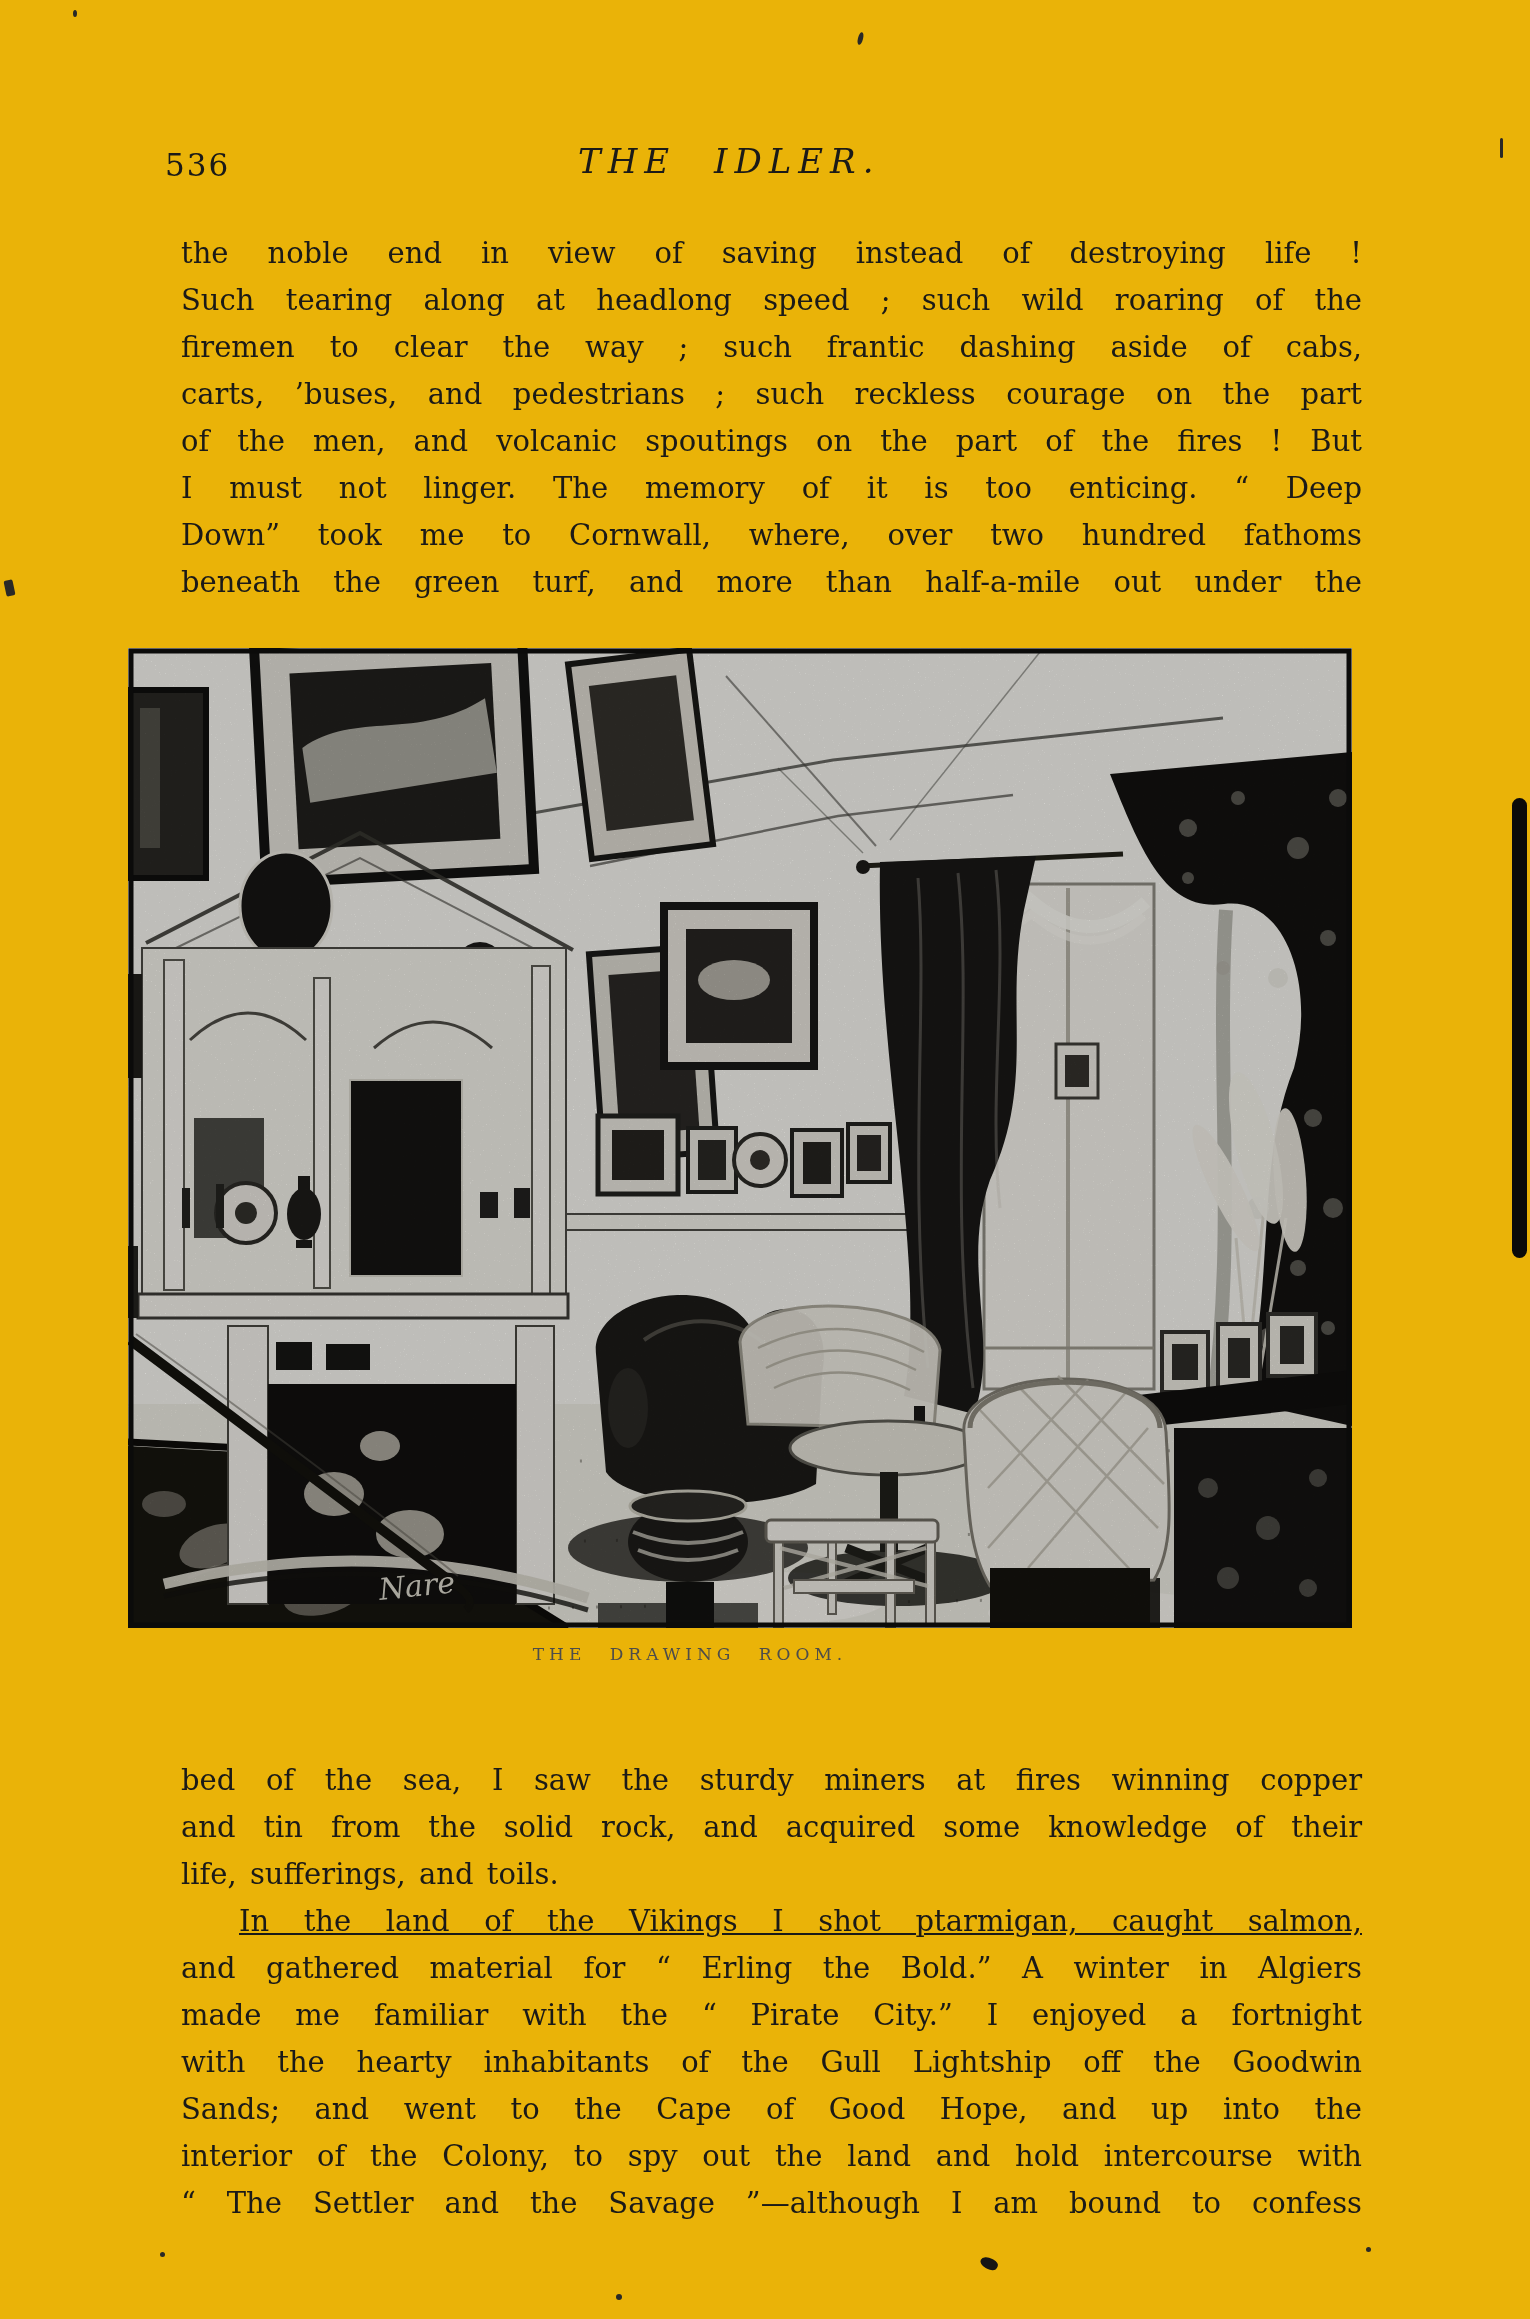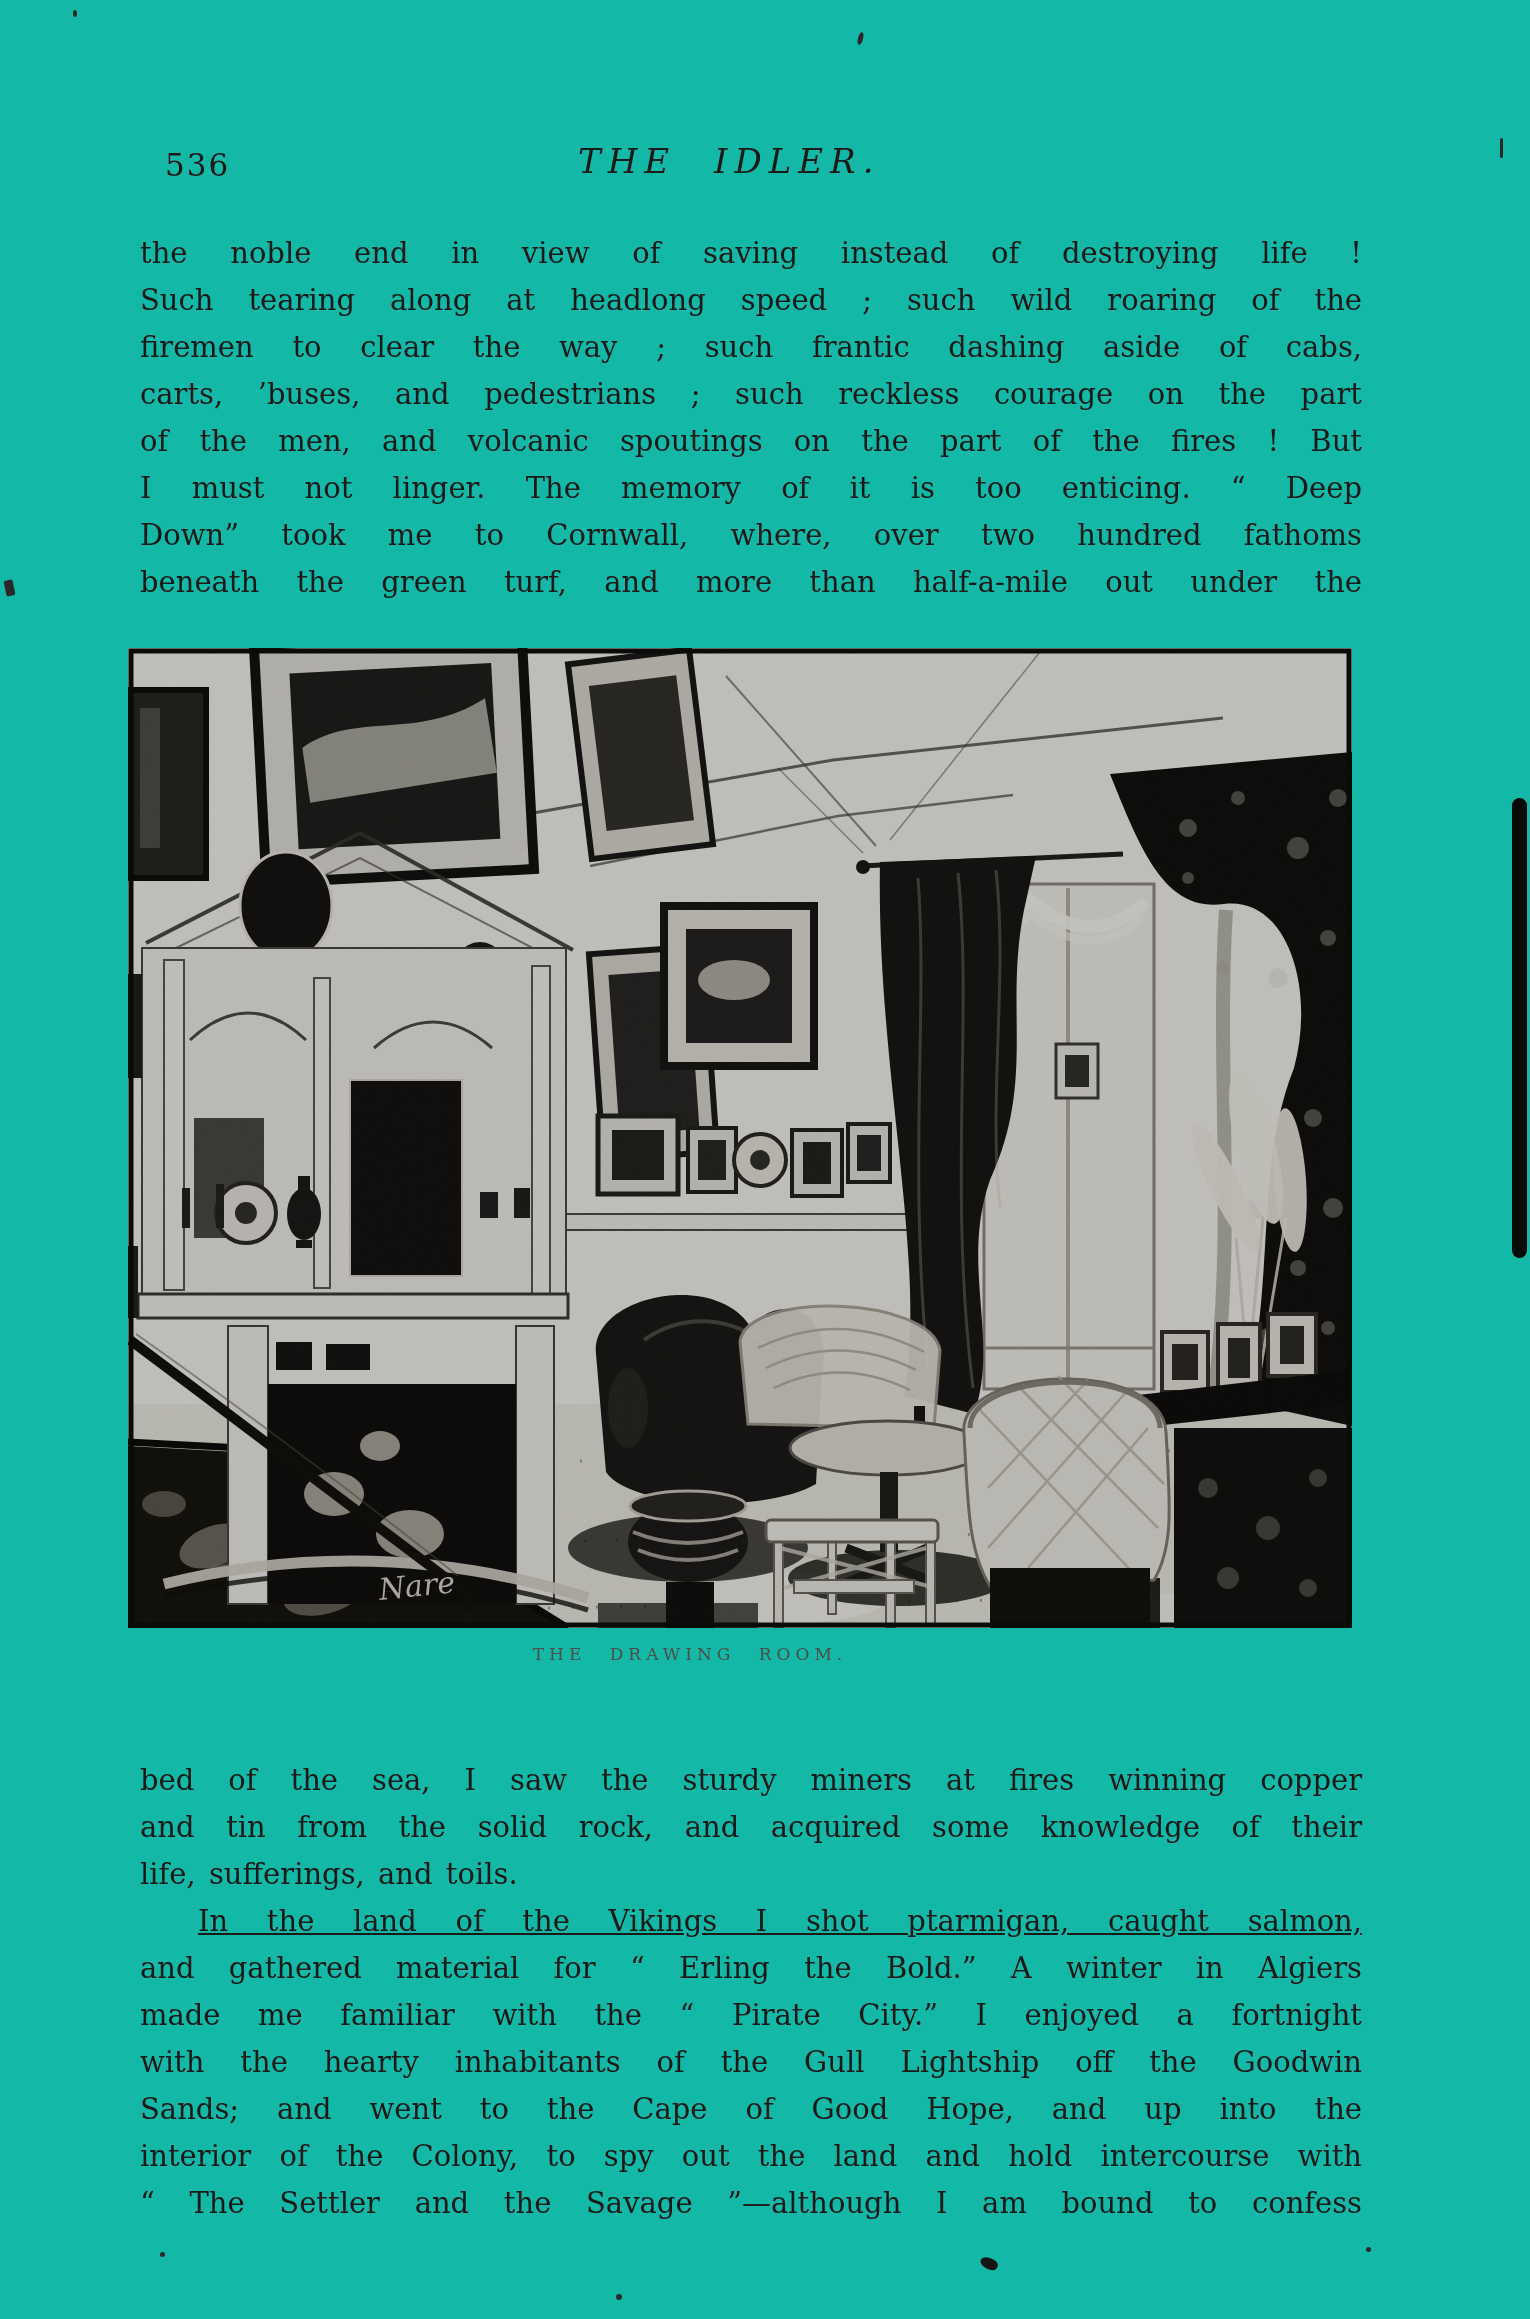--- a/index.html
+++ b/index.html
@@ -1,33 +1,34 @@
 <!DOCTYPE html>
 <html><head>
 <meta charset="utf-8">
 <style>
   html,body{margin:0;padding:0;background:#e8e8e6;}
   .page{
     position:relative;width:1530px;height:2319px;margin:0 auto;
-    background:#14b8a6;overflow:hidden;
+    background:#eab308;overflow:hidden;
     font-family:"DejaVu Serif","Liberation Serif",serif;color:#1b1a18;
   }
   .pagenum{
     position:absolute;left:165px;top:147px;font-size:31px;letter-spacing:2px;
   }
   .journal{
     position:absolute;left:578px;top:141px;font-size:34px;font-style:italic;
     letter-spacing:7px;word-spacing:20px;
   }
   .para{position:absolute;left:140px;width:1222px;font-size:29px;line-height:47px;}
   .para-top{top:230px;}
   .para-bottom{top:1757px;}
   .tline{
     text-align:justify;text-align-last:justify;word-spacing:0.14em;
     white-space:normal;
+    margin-left:41px;
   }
   .tline.flush{text-align-last:left;}
   .tline.indent{text-indent:58px;text-decoration:underline;}
   .figure-box{
     position:absolute;left:128px;top:648px;width:1224px;height:980px;margin:0;
   }
   .figure-box svg{display:block;}
   .caption{
     position:absolute;left:128px;top:1644px;width:1124px;text-align:center;
     font-size:17px;letter-spacing:5px;word-spacing:13px;color:#4e4d4a;

